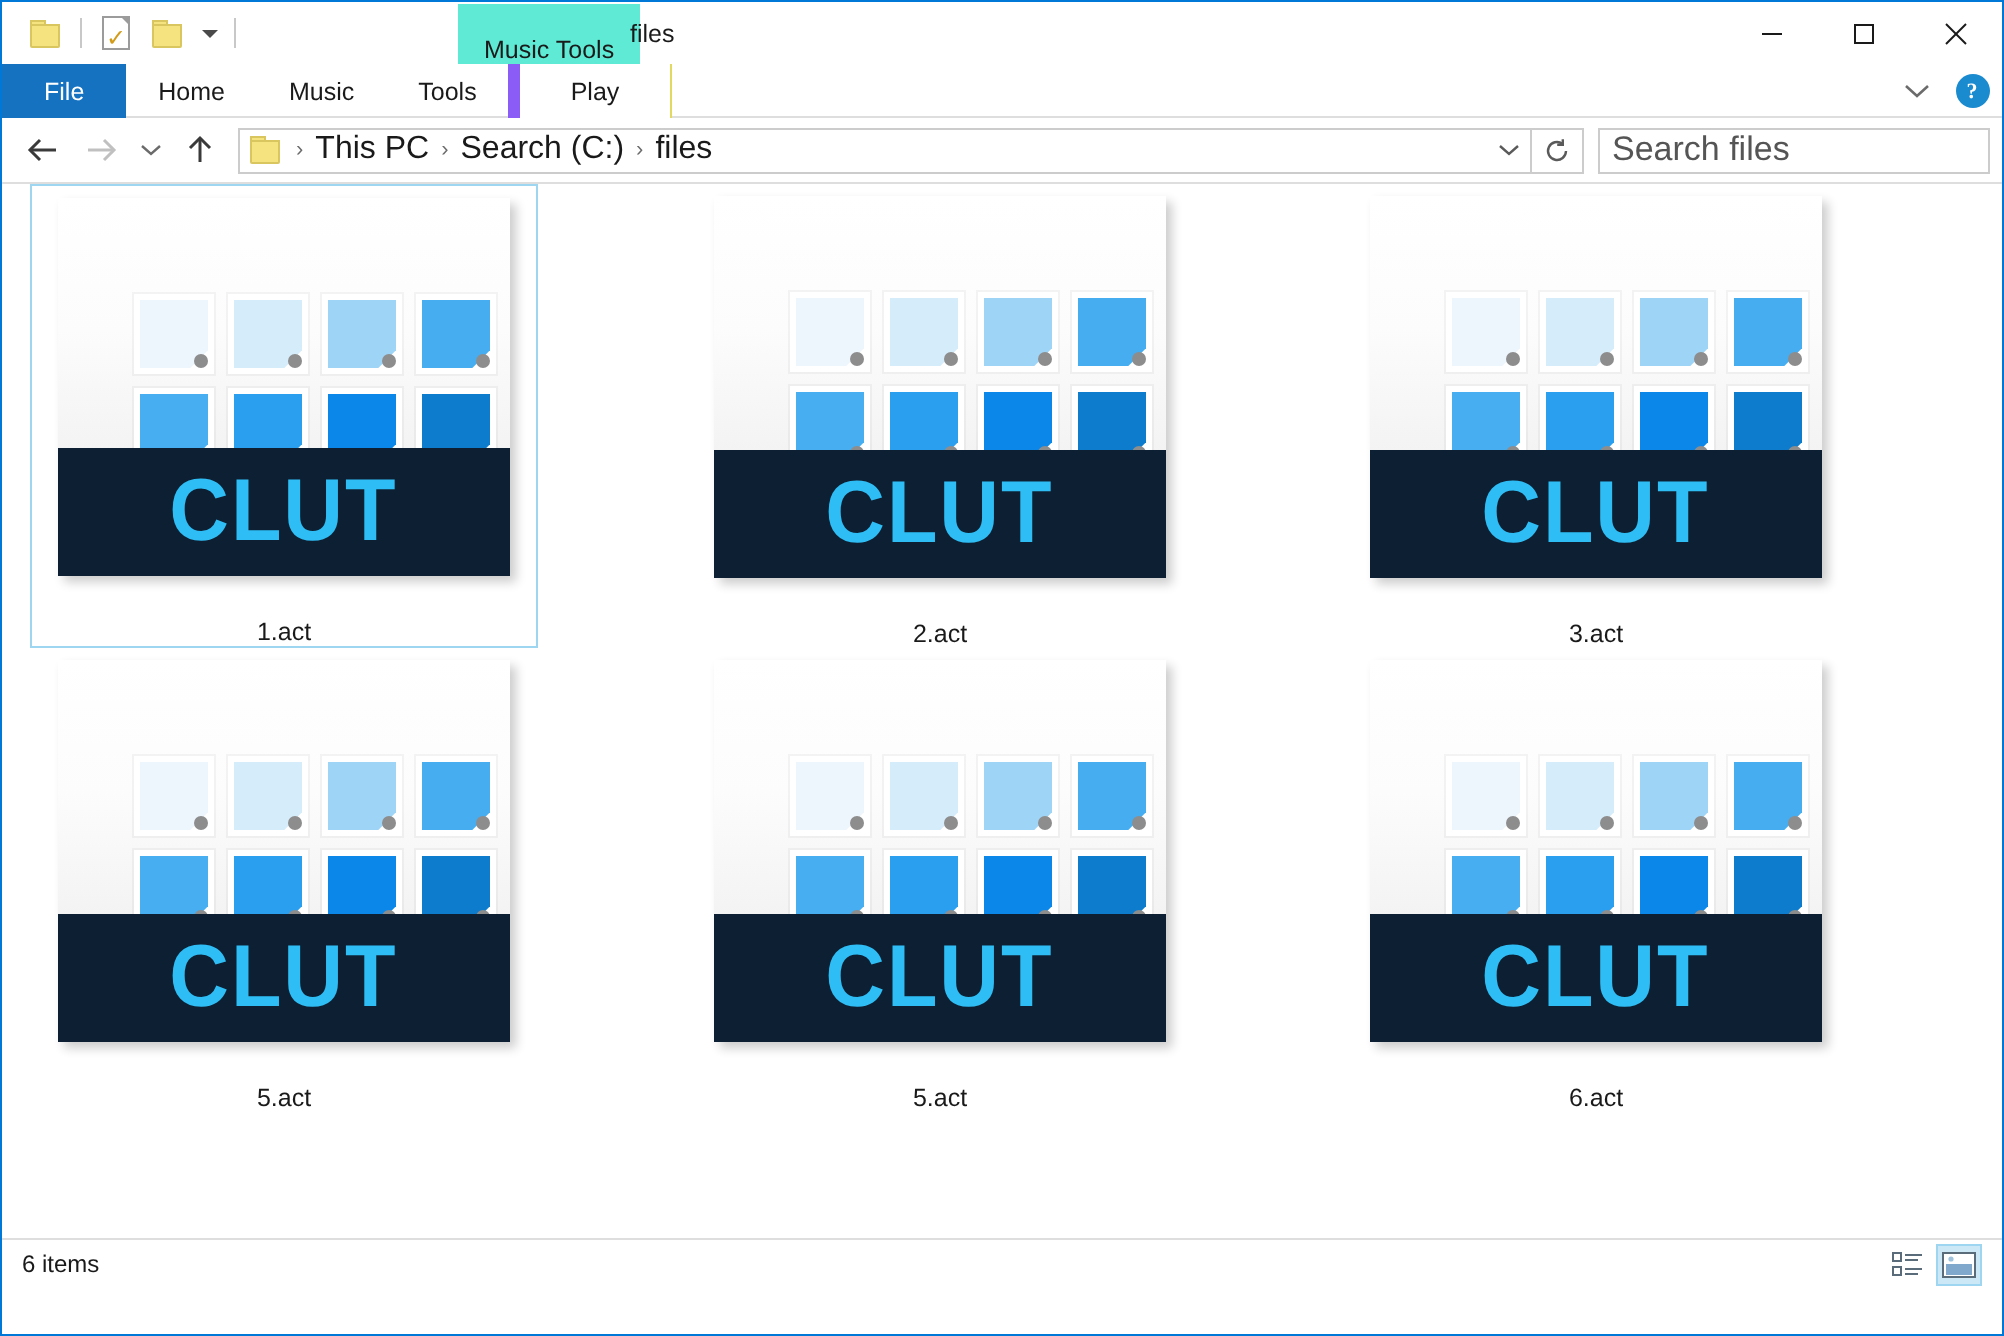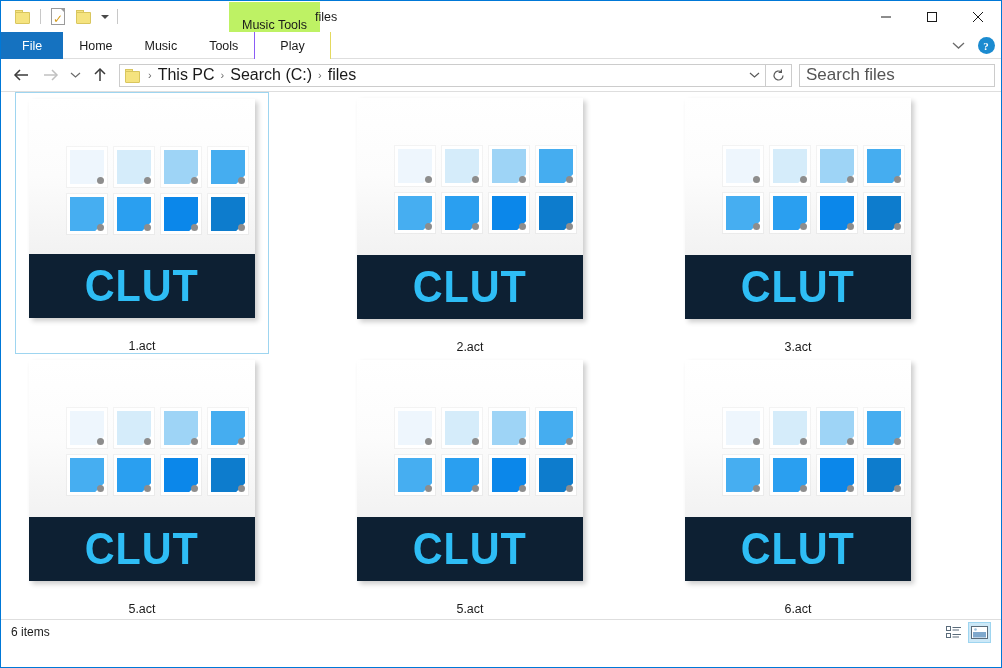--- a/index.html
+++ b/index.html
@@ -87,21 +87,21 @@
     border-left: 4px solid transparent;
     border-right: 4px solid transparent;
     border-top: 4px solid #4a4a4a;
   }
 
   
   #ctx-tools {
     position: absolute;
     left: 228px; top: 1px;
     height: 46px;
-    background: #bef264;
+    background: #5eead4;
     padding: 0 13px;
     display: flex; align-items: center;
     font-size: 12.5px;
     color: #1a1a1a;
   }
 
   #win-title {
     position: absolute;
     left: 314px; top: 0;
     height: 31px;
@@ -137,21 +137,21 @@
     font-size: 12.5px;
     color: #1a1a1a;
     height: 27px;
   }
   .rtab.file {
     background: #1572c0;
     color: #ffffff;
     padding: 0 21px;
   }
   .rtab.ctx {
-    border-left: 1px solid #8b5cf6;
+    border-left: 6px solid #8b5cf6;
     border-right: 1px solid #e4d95f;
     background: #ffffff;
     padding: 0 25px;
   }
 
   #ribbon-right {
     position: absolute;
     right: 4px; top: 0;
     height: 27px;
     display: flex; align-items: center; gap: 6px;
@@ -243,21 +243,21 @@
     border-top: 1px solid #dedede;
     overflow: hidden;
   }
   #filegrid {
     display: flex;
     flex-wrap: wrap;
     padding: 0px 0 0 0;
   }
   .file-item {
     width: 254px;
-    height: 262px;
+    height: 232px;
     margin: 0;
     display: flex;
     flex-direction: column;
     align-items: center;
     justify-content: center;
     padding-top: 6px;
     position: relative;
   }
   .file-item.selected {
     background: #ffffff;

